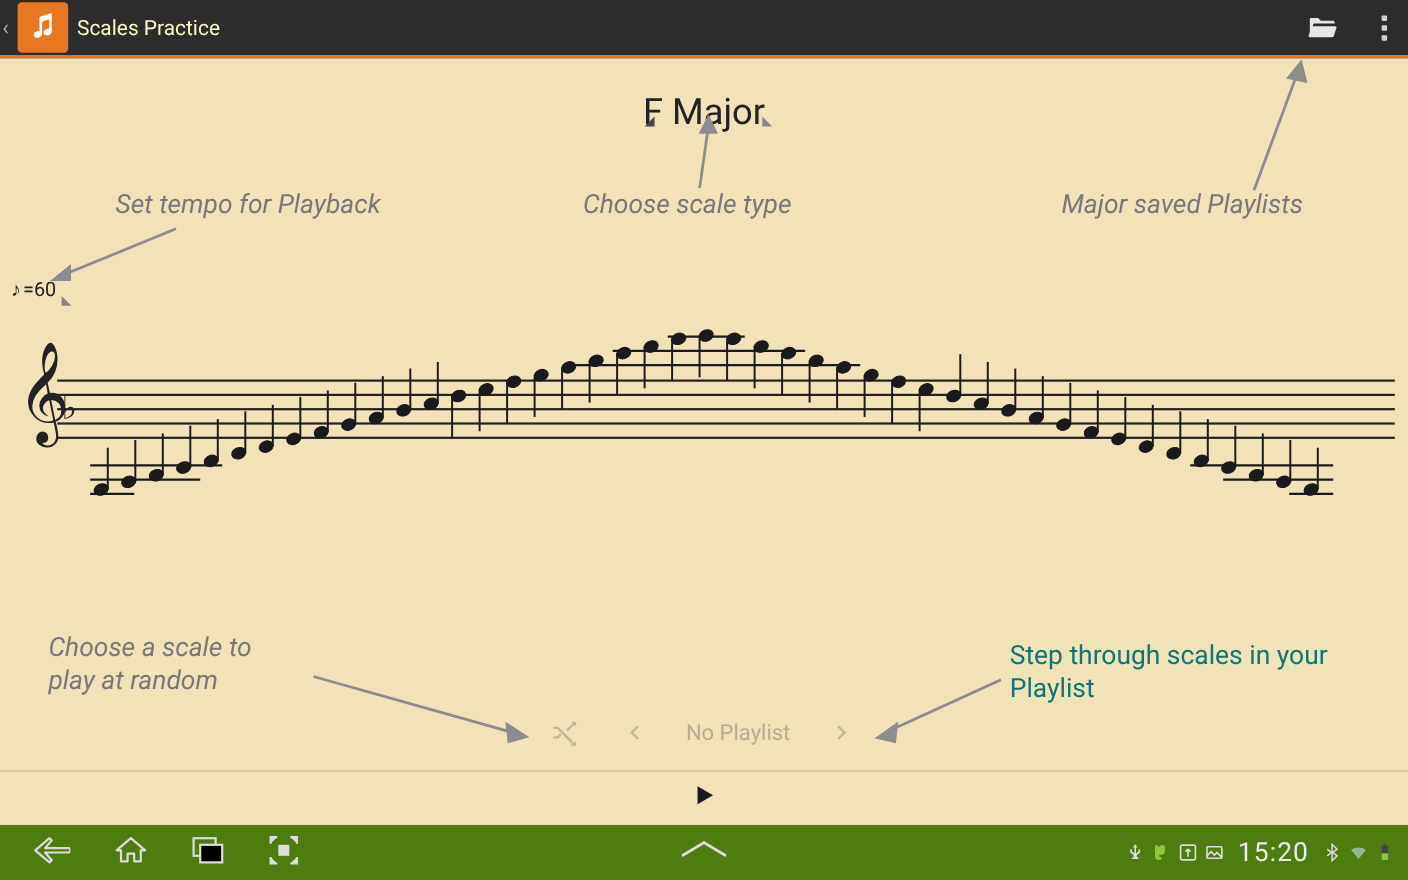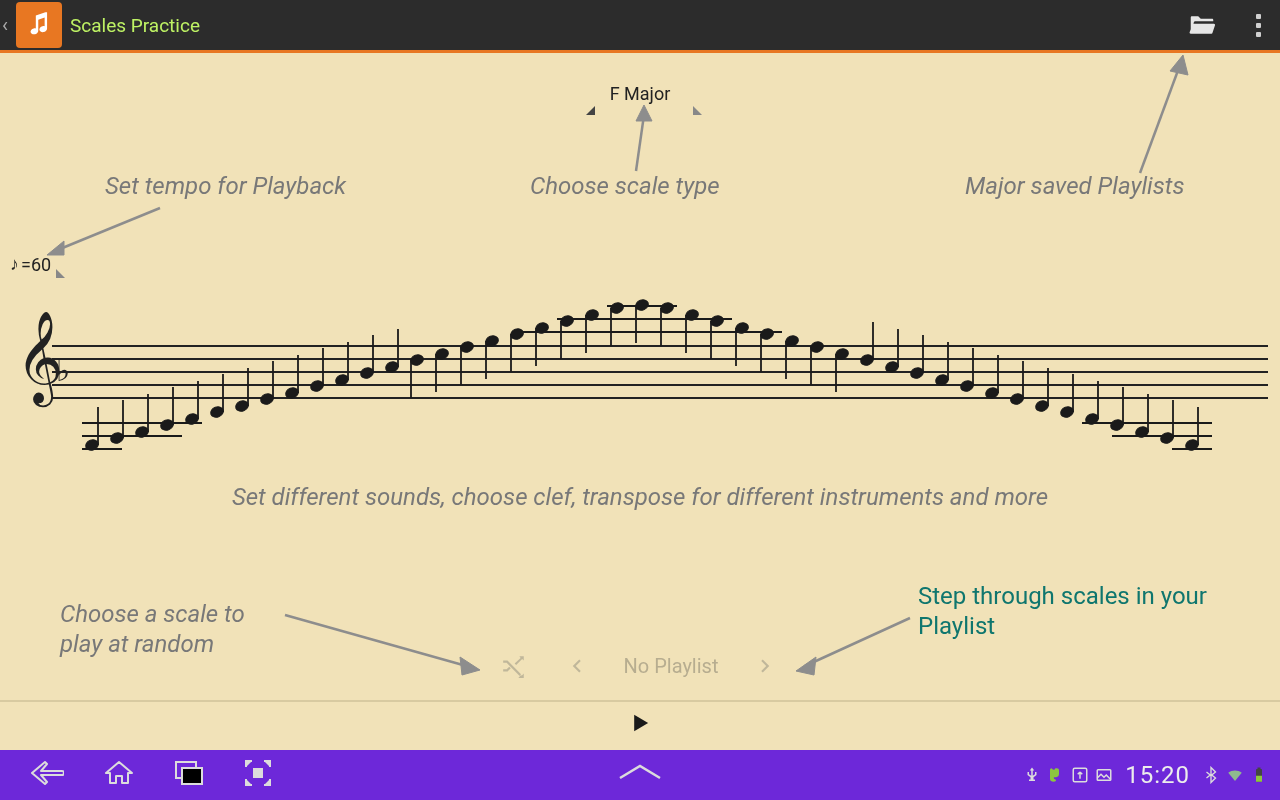--- a/index.html
+++ b/index.html
@@ -1,35 +1,35 @@
 <!DOCTYPE html>
 <html><head>
 <meta charset="utf-8">
 <style>
   html,body{margin:0;padding:0;width:1280px;height:800px;font-family:Roboto,Arial,sans-serif;overflow:hidden;background:#000;}
   .app-bar{position:absolute;left:0;top:0;width:1280px;height:50px;background:#2c2c2c;color:#fff;display:flex;align-items:center;}
   .app-icon{width:46px;height:46px;margin:2px 2px 2px 4px;background:#e87722;border-radius:4px;display:flex;align-items:center;justify-content:center;}
   .app-icon svg{width:34px;height:34px;}
   .back-caret{color:#aaa;font-size:20px;margin-left:2px;width:10px;}
-  .app-title{font-size:19px;color:#bef264;margin-left:6px;flex:1;}
+  .app-title{font-size:19px;color:#fef9c3;margin-left:6px;flex:1;}
   .action-folder{width:40px;height:40px;margin-right:24px;display:flex;align-items:center;justify-content:center;cursor:pointer;}
   .action-overflow{width:24px;height:40px;margin-right:10px;display:flex;flex-direction:column;align-items:center;justify-content:center;gap:4px;cursor:pointer;}
   .action-overflow span{width:5px;height:5px;background:#d0d0d0;border-radius:1px;}
   .orange-line{position:absolute;left:0;top:50px;width:1280px;height:3px;background:#e87722;}
   .content{position:absolute;left:0;top:53px;width:1280px;height:697px;background:#f1e2b8;}
   .annot{position:absolute;color:#787878;font-style:italic;font-size:24px;line-height:1.25;}
-  .scale-name{position:absolute;left:0;width:1280px;top:30px;text-align:center;color:#222;font-size:18px;}
+  .scale-name{position:absolute;left:0;width:1280px;top:30px;text-align:center;color:#222;font-size:33px;}
   .spinner-mark{position:absolute;width:0;height:0;border-style:solid;}
   .tempo{position:absolute;left:10px;top:200px;color:#222;font-size:18px;display:flex;align-items:center;}
   .settings-hint{position:absolute;left:0;width:1280px;top:430px;text-align:center;color:#787878;font-style:italic;font-size:24px;}
   .playlist-bar{position:absolute;left:0;bottom:56px;width:1280px;height:56px;display:flex;align-items:center;justify-content:center;gap:34px;color:#b7ad90;font-size:20px;}
   .pl-control{display:flex;align-items:center;justify-content:center;width:28px;height:28px;}
   .pl-control svg{fill:#c0b79a;}
   .play-bar{position:absolute;left:0;bottom:2px;width:1280px;height:46px;border-top:2px solid #d8caa1;display:flex;align-items:center;justify-content:center;}
-  .nav-bar{position:absolute;left:0;bottom:0;width:1280px;height:50px;background:#6d28d9;display:flex;align-items:center;text-decoration:underline;}
+  .nav-bar{position:absolute;left:0;bottom:0;width:1280px;height:50px;background:#4d7c0f;display:flex;align-items:center;text-decoration:underline;}
   .nav-left{display:flex;align-items:center;gap:40px;margin-left:30px;}
   .nav-btn svg{fill:#dcdcdc;}
   .nav-center{position:absolute;left:615px;top:12px;}
   .nav-right{position:absolute;right:12px;top:0;height:50px;display:flex;align-items:center;gap:6px;color:#dcdcdc;}
   .clock{font-size:24px;letter-spacing:1px;color:#ececec;margin:0 6px;}
   .status-ic{width:18px;height:18px;fill:#dcdcdc;}
   
   .staff{position:absolute;left:12px;top:272px;width:1256px;height:110px;}
   .staff-line{position:absolute;left:40px;right:0;height:2px;background:#222;}
   
@@ -69,22 +69,21 @@
 
   <div class="tempo">
     <span style="font-size:18px;">♪</span>
     <span style="margin-left:2px;text-align:center;">=60</span>
   </div>
   <div class="spinner-mark" style="left:56px;top:216px;border-width:0 0 9px 9px;border-color:transparent transparent #888 transparent;transform:scaleX(-1);"></div>
 
   <div class="annot" style="left:105px;top:118px;">Set tempo for Playback</div>
   <div class="annot" style="left:530px;top:118px;">Choose scale type</div>
   <div class="annot" style="left:965px;top:118px;">Major saved Playlists</div>
-  <div class="settings-hint">Set different sounds, choose clef, transpose for different instruments and more</div>
-  <div class="annot" style="left:60px;top:520px;white-space:pre-line;margin-top:26px;">Choose a scale to
+  <div class="annot" style="left:44px;top:520px;white-space:pre-line;">Choose a scale to
 play at random</div>
   <div class="annot" style="left:918px;top:528px;font-style:normal;color:#0f766e;white-space:pre-line;">Step through scales in your
 Playlist</div>
 
   <svg class="arrow" style="left:40px;top:150px;" width="130" height="60">
     <line x1="120" y1="5" x2="15" y2="48" stroke-width="2.5"></line>
       <polygon points="7,52 24,38 24,52"></polygon>
   </svg>
   <svg class="arrow" style="left:626px;top:48px;" width="40" height="76">
     <line x1="10" y1="70" x2="18" y2="14" stroke-width="2.5"></line>

